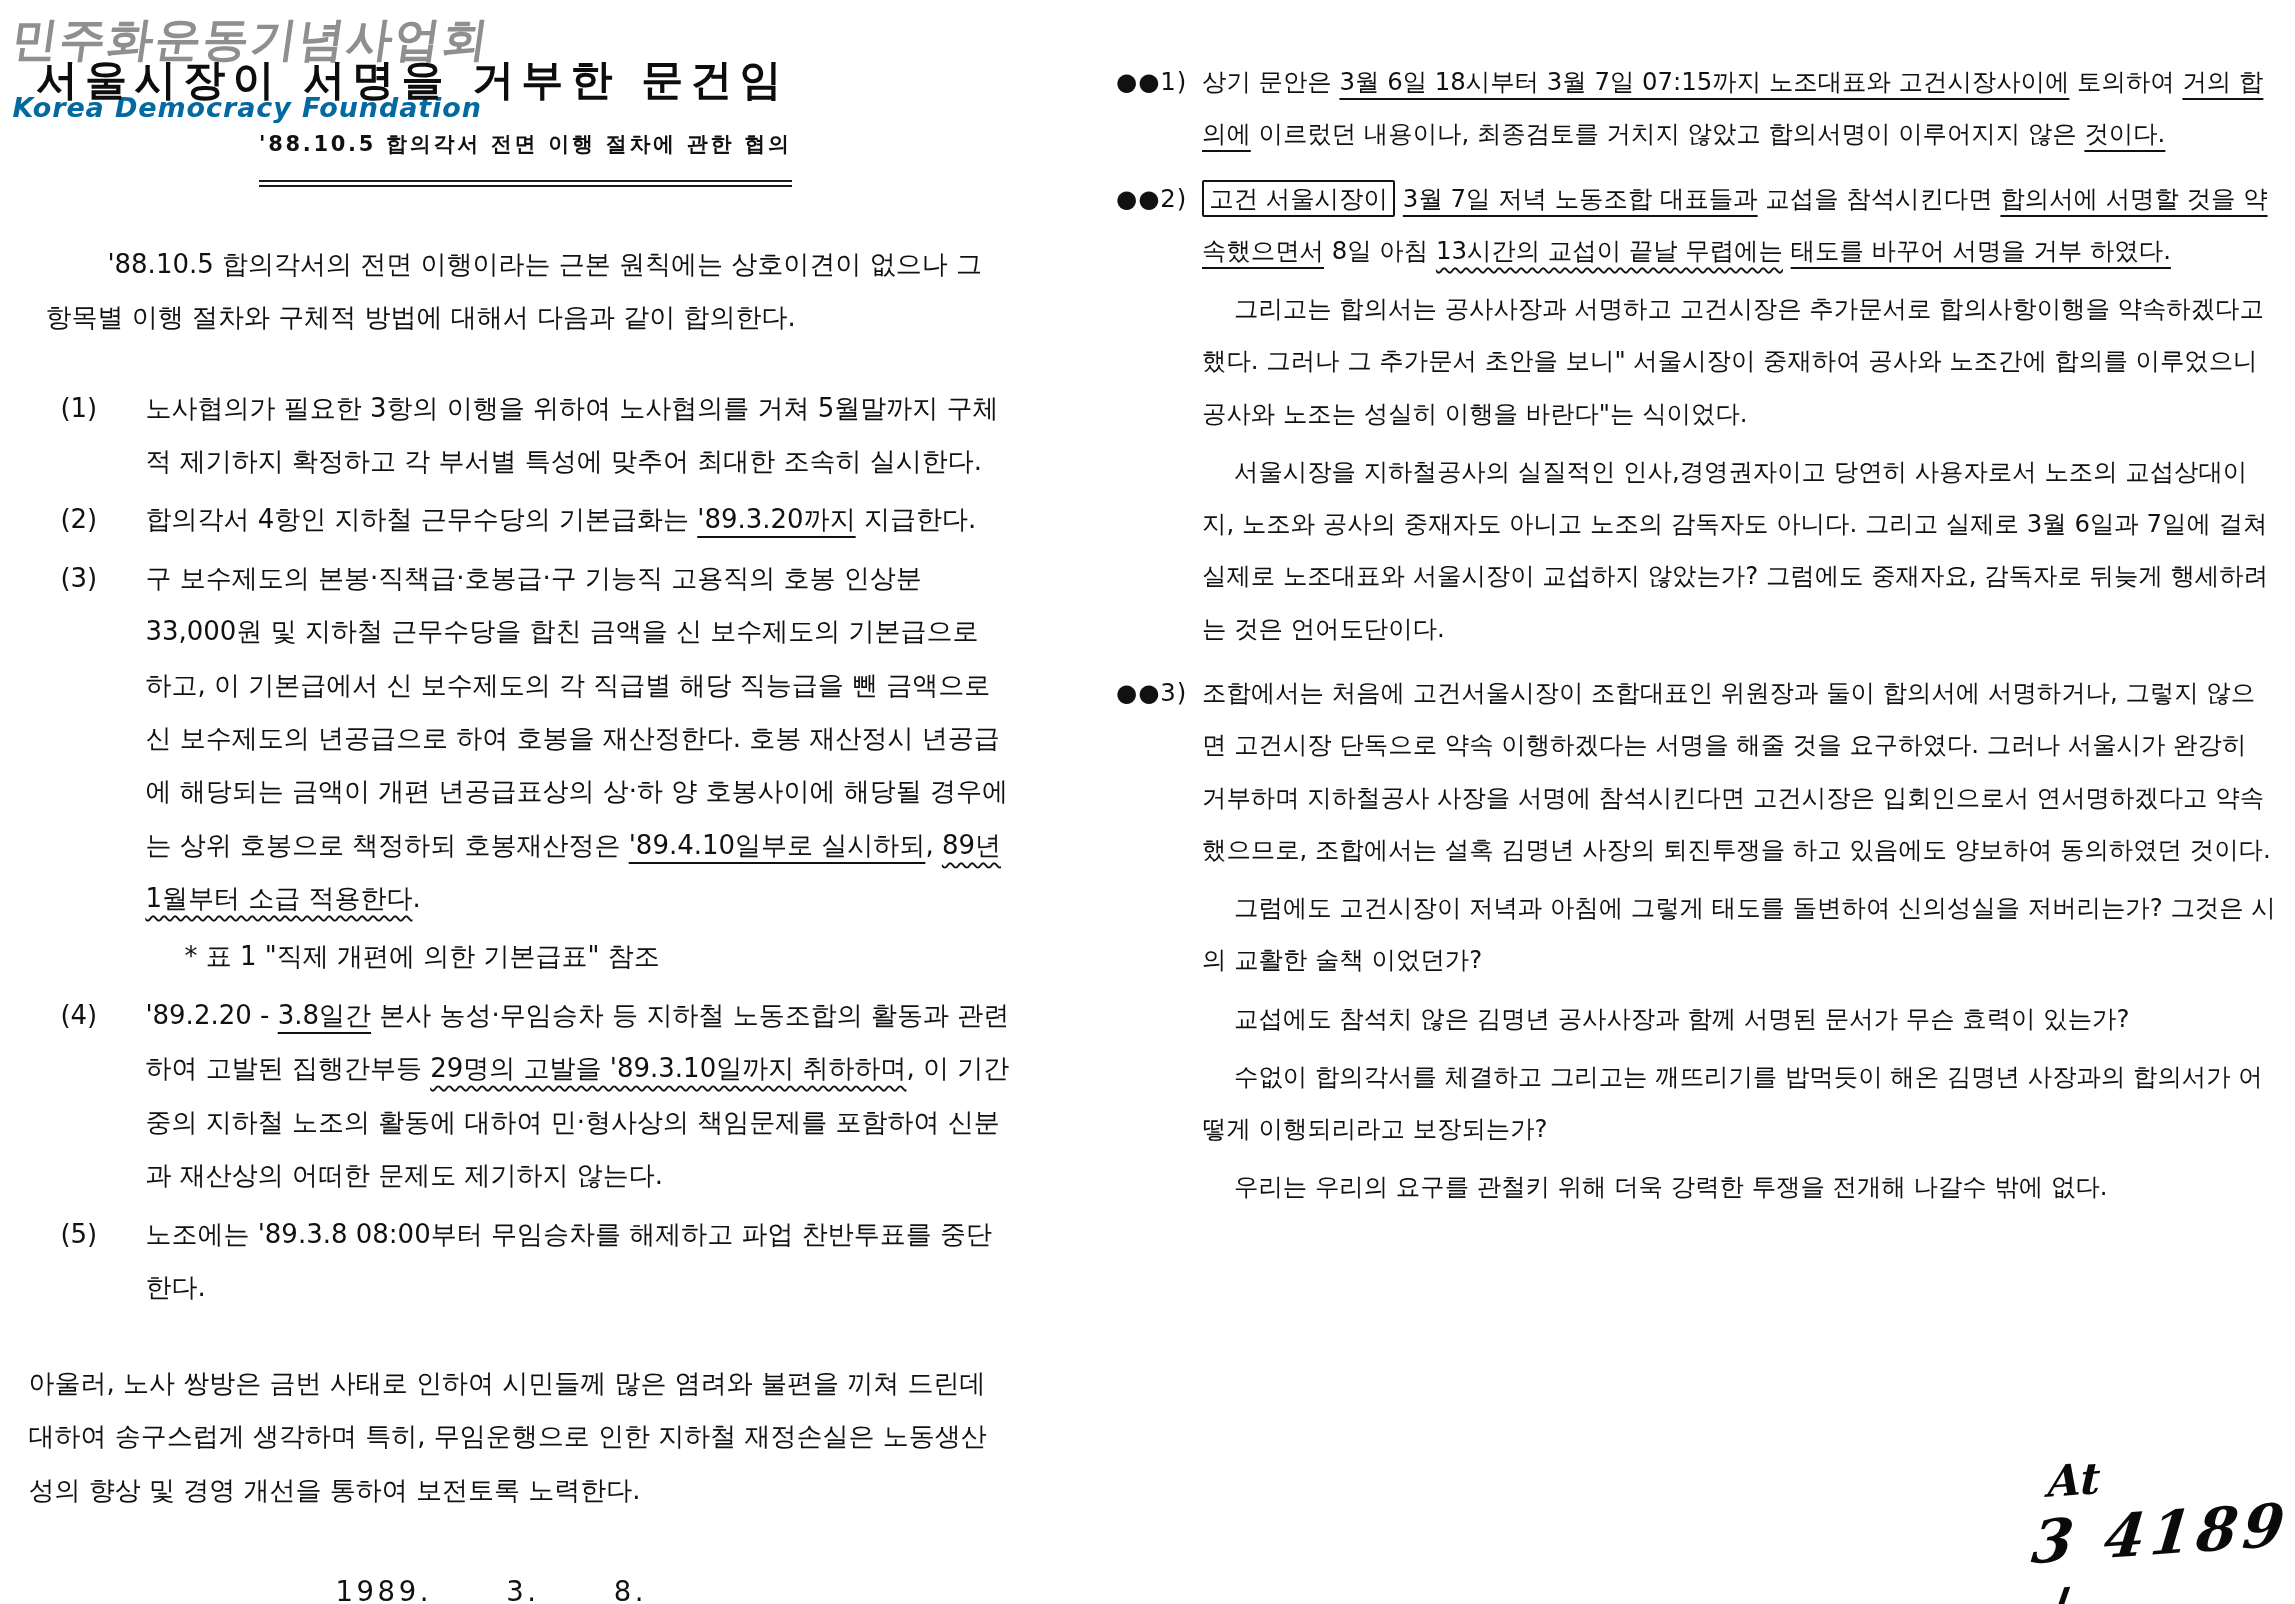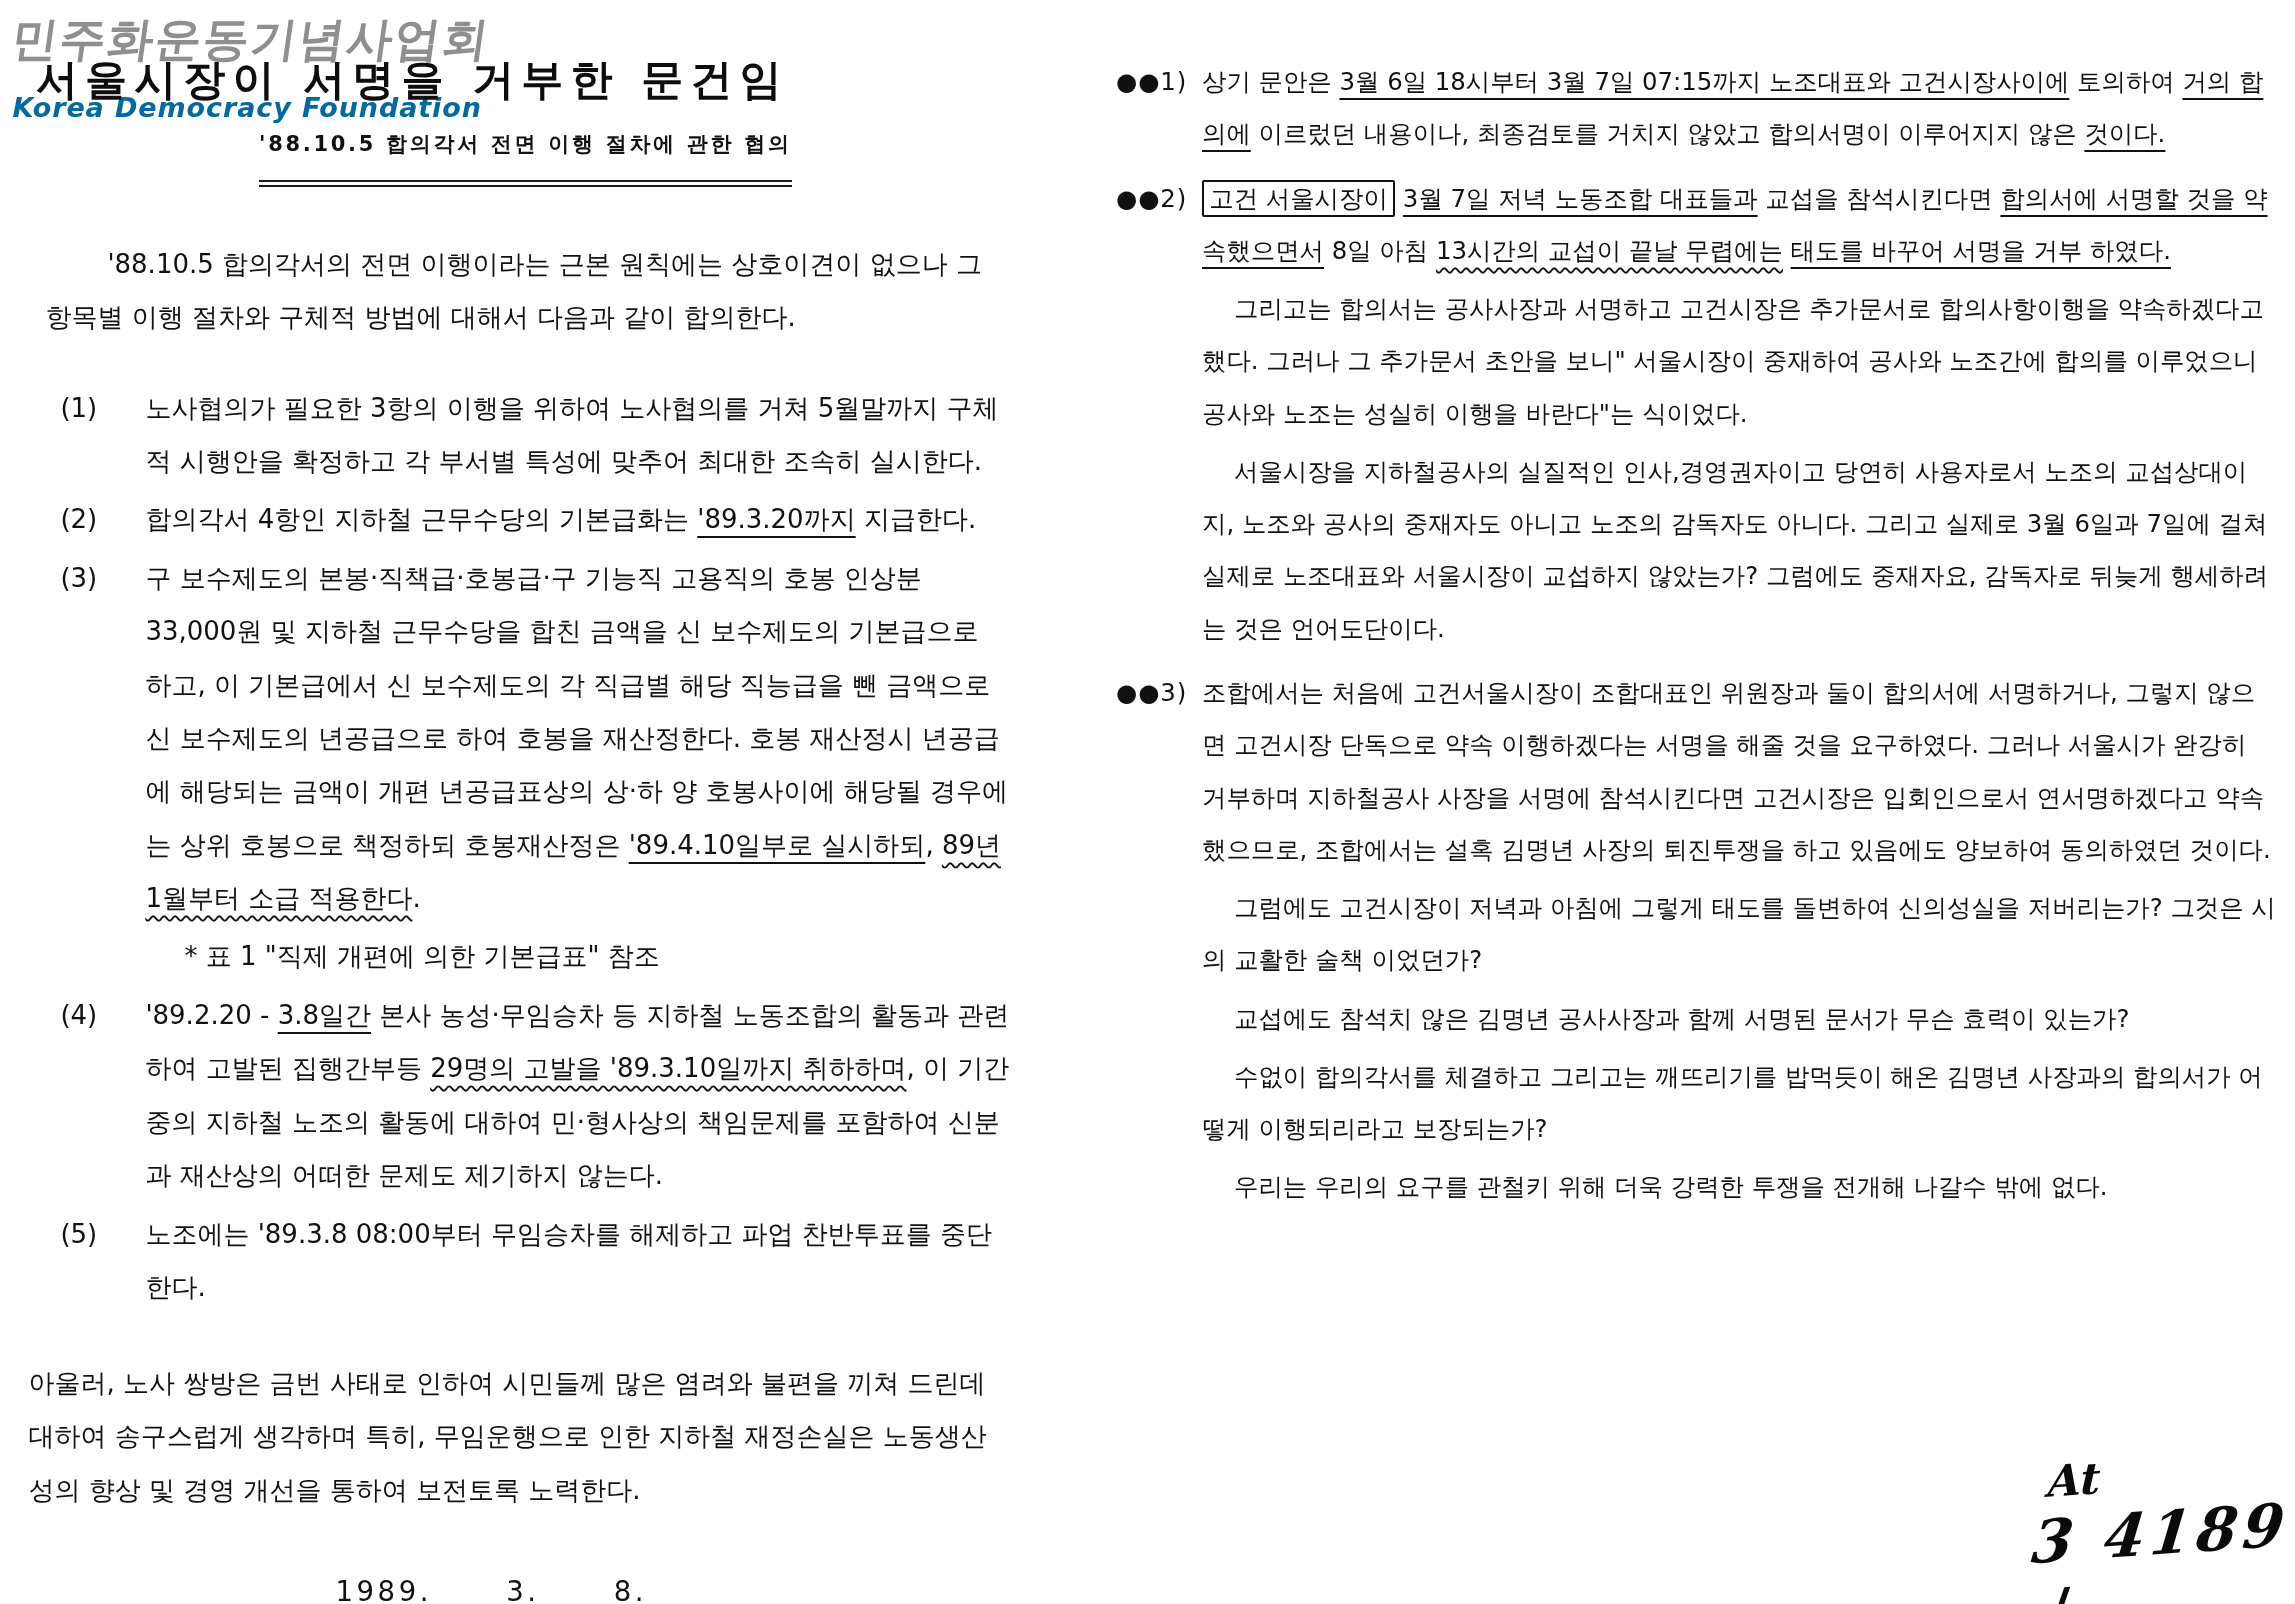--- a/index.html
+++ b/index.html
@@ -76,21 +76,21 @@
 
   <div class="subtitle-wrap">
     <span class="subtitle">'88.10.5 합의각서 전면 이행 절차에 관한 협의</span>
   </div>
 
   <div class="col-left">
     <p class="intro">'88.10.5 합의각서의 전면 이행이라는 근본 원칙에는 상호이견이 없으나 그 항목별 이행 절차와 구체적 방법에 대해서 다음과 같이 합의한다.</p>
 
     <div class="item">
       <span class="item-num">(1)</span>
-      <span><span>노사협의가 필요한 3항의 이행을 위하여 노사협의를 거쳐 5월말까지 구체적 시행안을 확정하고 각 부서별 특성에 맞추어 최대한 조속히 실시한다.</span></span>
+      <span><span>노사협의가 필요한 3항의 이행을 위하여 노사협의를 거쳐 5월말까지 구체적 제기하지 확정하고 각 부서별 특성에 맞추어 최대한 조속히 실시한다.</span></span>
     </div>
     <div class="item">
       <span class="item-num">(2)</span>
       <span><span>합의각서 4항인 지하철 근무수당의 기본급화는 </span><span class="u">'89.3.20까지</span><span> 지급한다.</span></span>
     </div>
     <div class="item">
       <span class="item-num">(3)</span>
       <span><span>구 보수제도의 본봉·직책급·호봉급·구 기능직 고용직의 호봉 인상분 33,000원 및 지하철 근무수당을 합친 금액을 신 보수제도의 기본급으로 하고, 이 기본급에서 신 보수제도의 각 직급별 해당 직능급을 뺀 금액으로 신 보수제도의 년공급으로 하여 호봉을 재산정한다. 호봉 재산정시 년공급에 해당되는 금액이 개편 년공급표상의 상·하 양 호봉사이에 해당될 경우에는 상위 호봉으로 책정하되 호봉재산정은 </span><span class="u">'89.4.10일부로 실시하되</span><span>, </span><span class="uw">89년 1월부터 소급 적용한다</span><span>.</span></span>
     </div>
 

